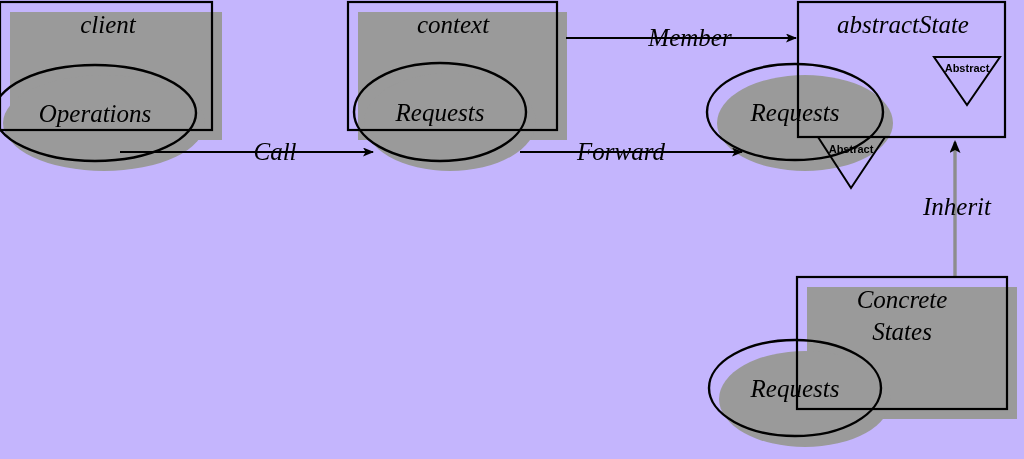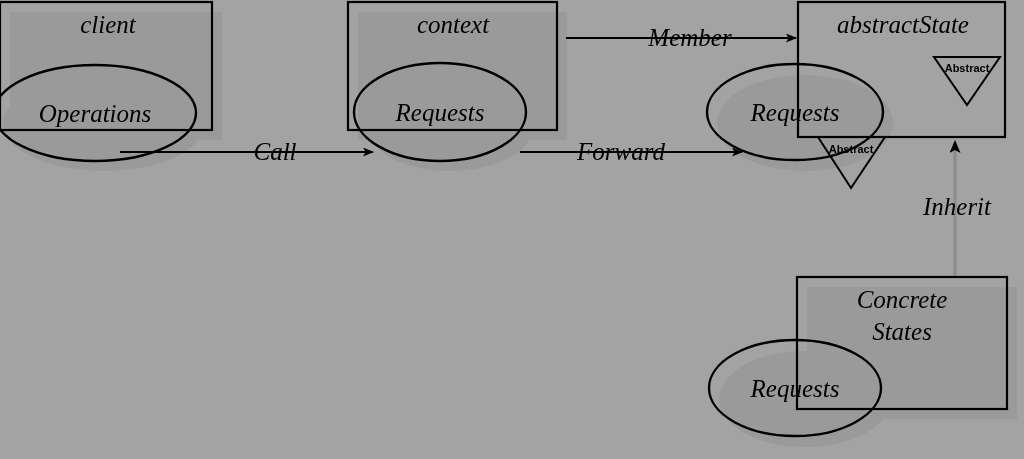--- a/index.html
+++ b/index.html
@@ -5,21 +5,21 @@
 <style>
   html, body {
     margin: 0;
     padding: 0;
     background: #ffffff;
   }
   #canvas {
     position: relative;
     width: 1024px;
     height: 459px;
-    background: #a3a3a3;
+    background: #c4b5fd;
     overflow: hidden;
     font-family: "Liberation Serif", "DejaVu Serif", serif;
   }
   #canvas svg {
     position: absolute;
     left: 0;
     top: 0;
     width: 1024px;
     height: 459px;
   }

